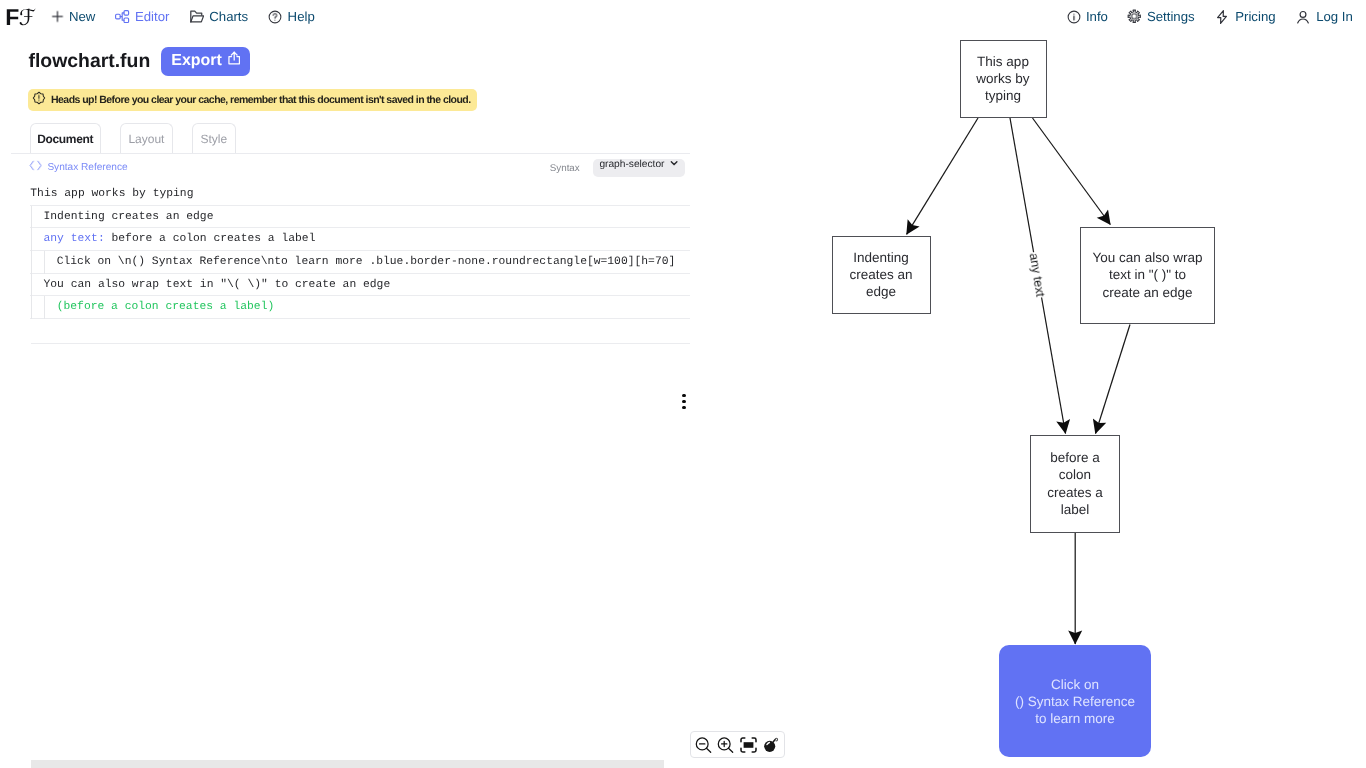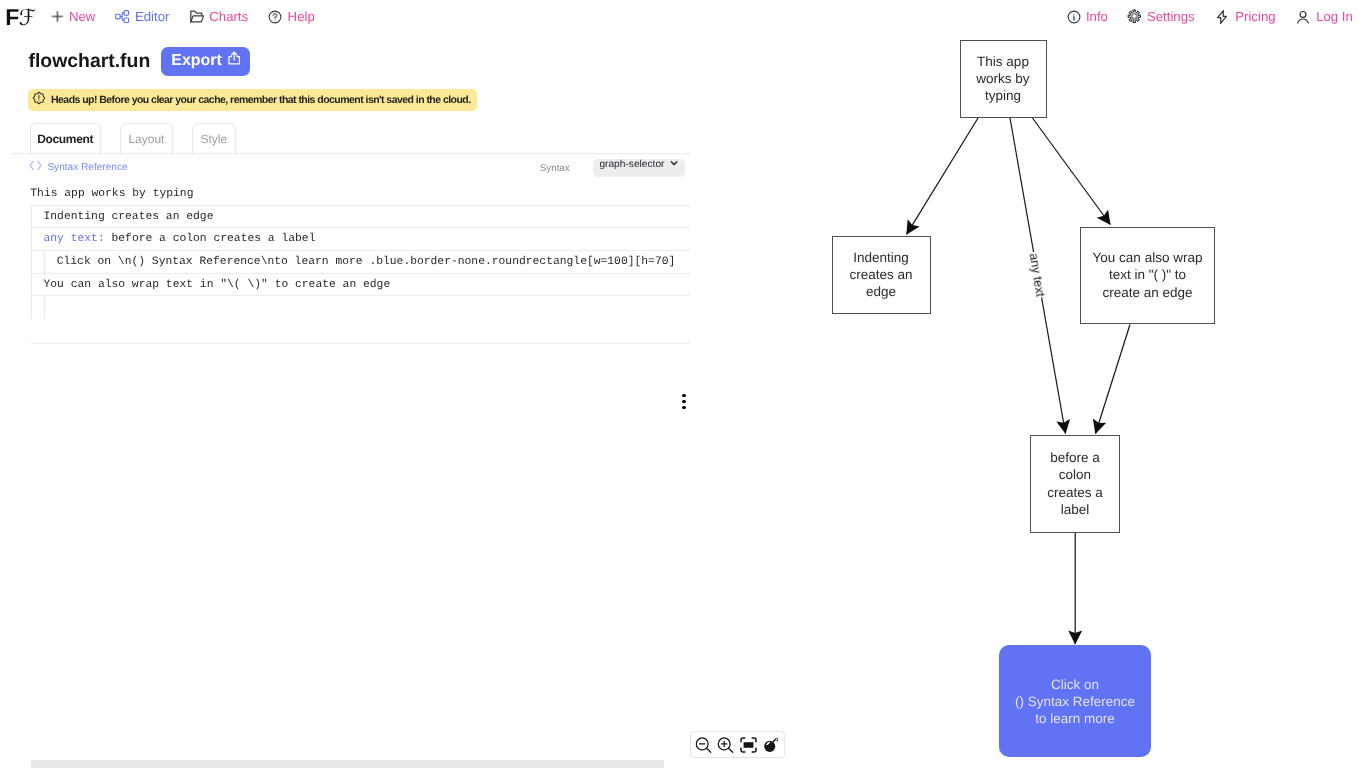--- a/index.html
+++ b/index.html
@@ -13,21 +13,21 @@
   .app { position:relative; width:1366px; height:768px; }
 
   
   .topnav { position:absolute; left:0; top:0; width:1366px; height:33px;
             display:flex; align-items:center; }
   .logo { position:absolute; left:5.2px; top:3.4px; font-size:23px; line-height:28px; }
   .logo .f1 { font-family:"Liberation Sans", sans-serif; font-weight:bold; color:#111215; letter-spacing:-0.6px;}
   .logo .f2 { font-family:"DejaVu Sans", sans-serif; font-style:italic; color:#111215; font-size:22px;}
   .navgroup-l { position:absolute; left:50.6px; top:0; height:33px; display:flex; align-items:center; gap:20.2px;}
   .navgroup-r { position:absolute; right:13.2px; top:0; height:33px; display:flex; align-items:center; gap:19.3px;}
-  .navitem { display:flex; align-items:center; gap:5.3px; font-size:13.2px; color:#ec4899; cursor:pointer;}
+  .navitem { display:flex; align-items:center; gap:5.3px; font-size:13.2px; color:#0c4a6e; cursor:pointer;}
   .navitem.active { color:#6172f3; }
   .navitem svg { display:block; }
 
   
   .editor { position:absolute; left:11px; top:33px; width:680px; height:735px; background:#fff; }
   .doc-title-row { position:absolute; left:17.5px; top:14.2px; display:flex; align-items:center; gap:11px;}
   .doc-title { font-size:19.4px; font-weight:bold; color:#17181c; line-height:28.4px;}
   .export-btn { display:flex; align-items:center; gap:6px; background:#6172f3; color:#fff;
                 border:none; border-radius:7px; padding:0 10px; height:28.8px; font-size:16px;
                 font-weight:bold; font-family:"Liberation Sans", sans-serif; cursor:pointer;
@@ -40,21 +40,21 @@
   .tabs { position:absolute; left:18.5px; top:90px; height:30px; display:flex; align-items:flex-start; gap:19px;}
   .tab { height:30px; border:1px solid #e6e7eb; border-bottom:none; border-radius:6px 6px 0 0;
          display:flex; align-items:center; justify-content:center;
          font-size:12px; color:#9c9ea6; background:#fff; cursor:pointer;}
   .tab.active { color:#212227; font-weight:bold; letter-spacing:-0.35px; border-color:#e6e7eb; }
   .tabrule { position:absolute; left:0; top:119.8px; width:680px; height:1px; background:#eaebef;}
 
   .synbar { position:absolute; left:0; top:120.8px; width:680px; height:28px; }
   .synref { position:absolute; left:17.5px; top:5.8px; display:flex; align-items:center; gap:5.6px;
             font-size:10.1px; color:#7b8bf7; cursor:pointer; line-height:13px;}
-  .synsel { position:absolute; right:6.3px; top:5.6px; display:flex; align-items:center; gap:23px;}
+  .synsel { position:absolute; right:6.3px; top:5.6px; display:flex; align-items:center; gap:13px;}
   .synsel-label { font-size:9.8px; color:#85888f; }
   .synsel-box { height:18px; border:none; border-radius:5px; background:#ededf0;
                 font-size:10.2px; color:#26272c; display:flex; align-items:flex-start; gap:5.5px;
                 padding:0 6.5px 0 6.7px;
                 font-family:"Liberation Sans", sans-serif; cursor:pointer;}
 
   
   .code { position:absolute; left:0; top:150.2px; width:680px;
           font-family:"Liberation Mono", monospace; font-size:11.34px; color:#26272b; }
   .cline { position:relative; height:22.6px; line-height:22.6px; white-space:pre; }
@@ -222,20 +222,21 @@
         </div>
       </div>
     </div>
 
     <div class="code">
         <div class="cline first" style="padding-left: 19.3px;"><span>This app works by typing</span></div>
         <div class="cline" style="padding-left: 32.5px;"><span>Indenting creates an edge</span></div>
         <div class="cline" style="padding-left: 32.5px;"><span class="kw-blue">any text:</span><span> before a colon creates a label</span></div>
         <div class="cline" style="padding-left: 45.7px;"><span>Click on \n() Syntax Reference\nto learn more .blue.border-none.roundrectangle[w=100][h=70]</span></div>
         <div class="cline" style="padding-left: 32.5px;"><span>You can also wrap text in "\( \)" to create an edge</span></div>
+        <div class="cline" style="padding-left: 45.7px;"><span class="kw-green">(before a colon creates a label)</span></div>
         <div class="gutter" style="left: 19.5px; top: 22.6px; height: 113px;"></div>
         <div class="gutter" style="left: 32.6px; top: 67.8px; height: 22.6px;"></div>
         <div class="gutter" style="left: 32.6px; top: 113px; height: 22.6px;"></div>
         <div class="endrule" style="top: 159.4px;"></div>
       </div>
     <div class="hscroll"></div>
   </div>
 
   <div class="drag">
       <i></i>

